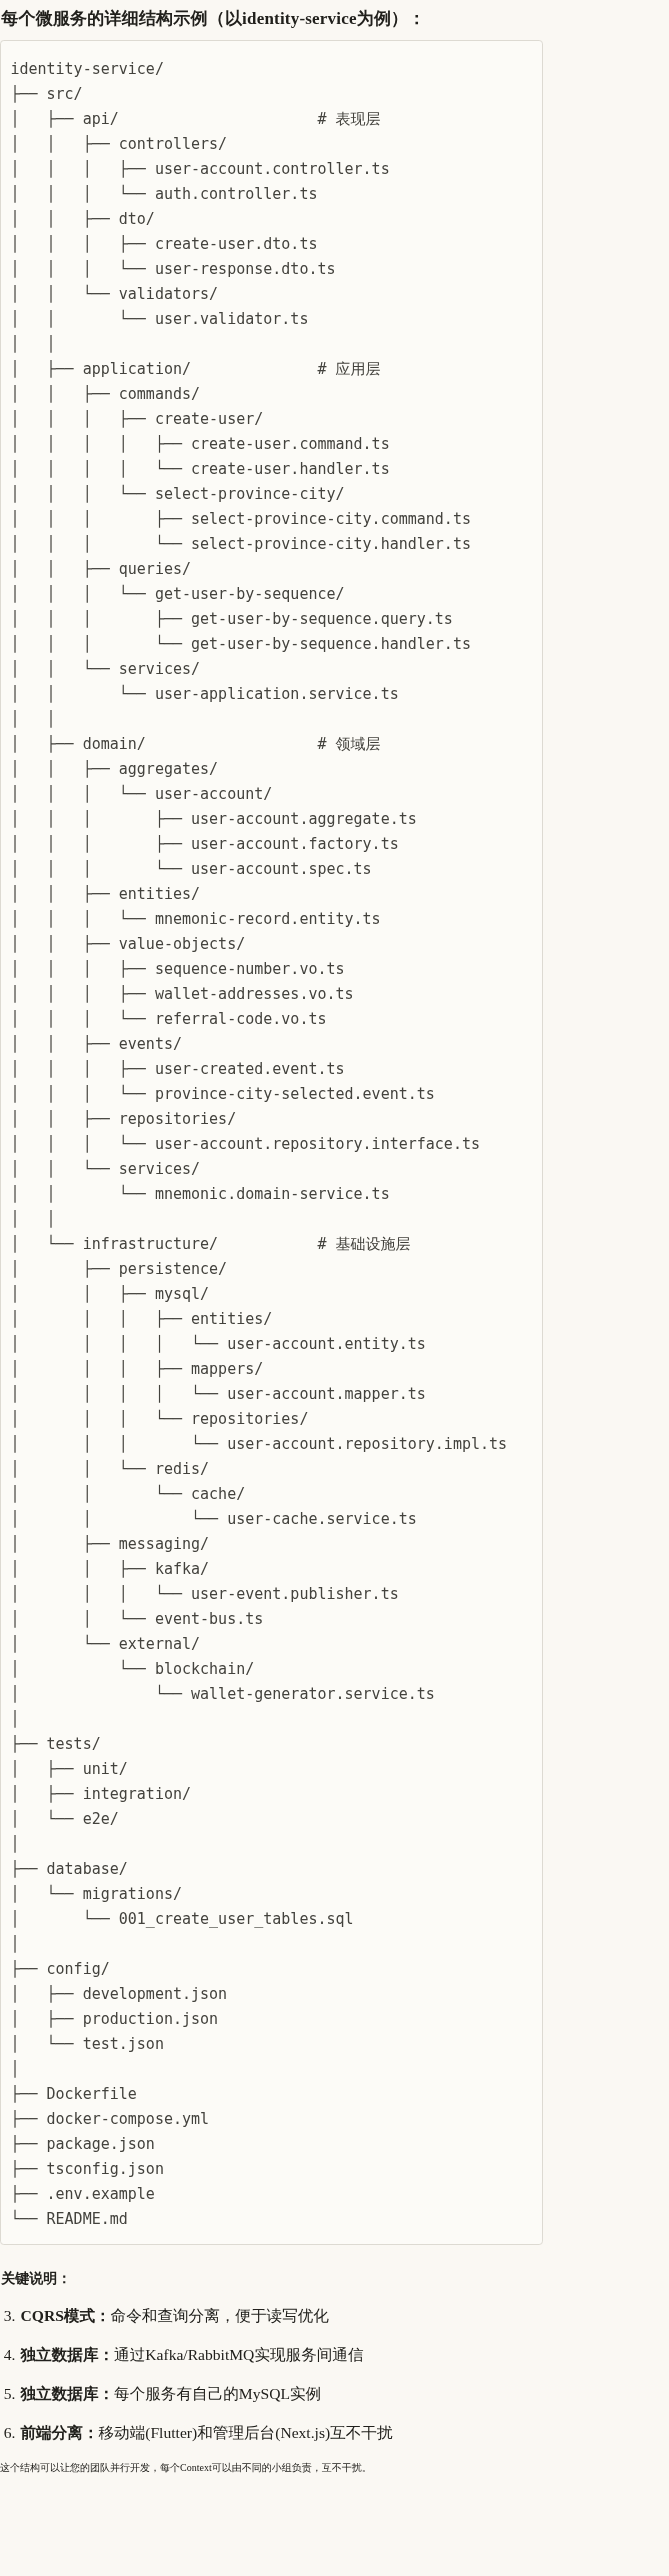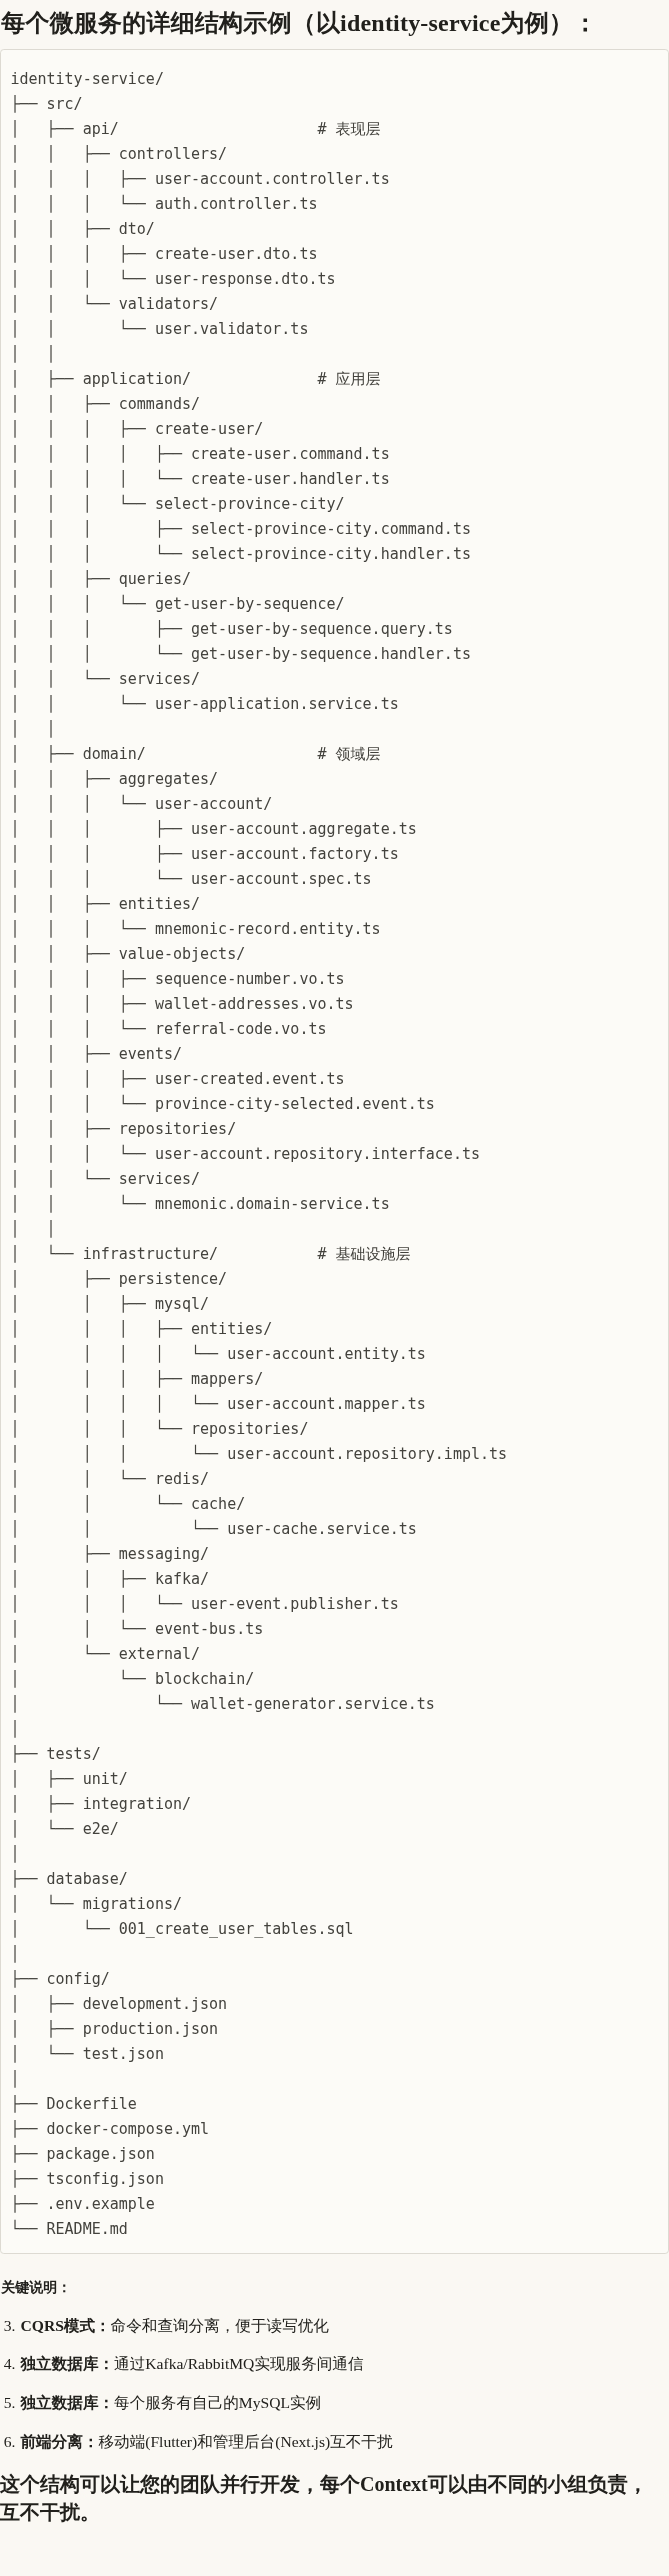--- a/index.html
+++ b/index.html
@@ -9,29 +9,29 @@
   }
   body {
     width: 669px;
     font-family: "Liberation Serif", serif;
     color: #21201c;
   }
   .page {
     padding: 7.5px 0 12.5px 0;
   }
   .doc-title {
-    font-size: 24px;
+    font-size: 17px;
     font-weight: 700;
     line-height: 1.3;
     margin: 0 0 0 1.3px;
     letter-spacing: 0.2px;
   }
   .tree-block {
     box-sizing: border-box;
-    width: 669px;
+    width: 543px;
     margin: 10.6px 0 0 0;
     background: #FCFBF7;
     border: 0.6px solid #DDDAD2;
     border-radius: 3.8px;
     padding: 16.3px 6.3px 11.3px 9.4px;
     font-family: "DejaVu Sans Mono", monospace;
     font-size: 15px;
     line-height: 25px;
     color: #43423d;
     white-space: pre;
@@ -53,24 +53,23 @@
     line-height: 1.4;
     margin: 0 0 17px 0;
   }
   .note-num {
     margin-right: 5px;
   }
   .note-label {
     font-weight: 700;
   }
   .closing-paragraph {
-    font-size: 20px;
+    font-size: 10px;
     line-height: 1.4;
     margin: 17px 4px 0 0;
-    font-weight: bold;
   }
 </style>
 </head>
 <body>
 
 <div class="page">
 
   <h1 class="doc-title">每个微服务的详细结构示例（以identity-service为例）：</h1>
 
   <pre class="tree-block">identity-service/

